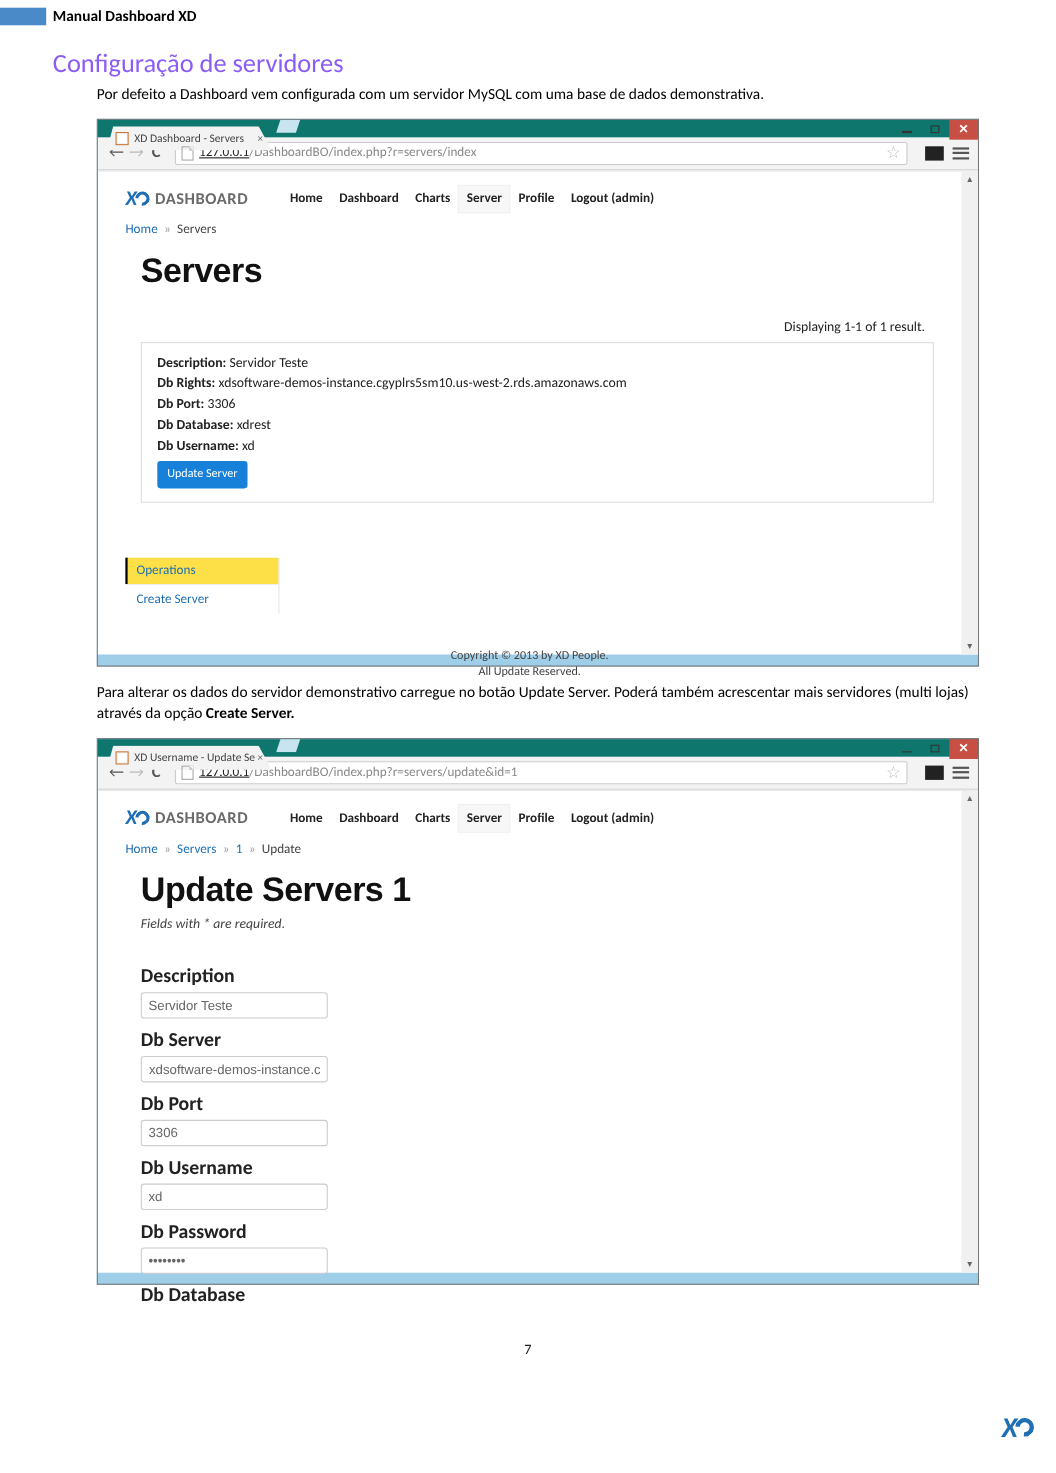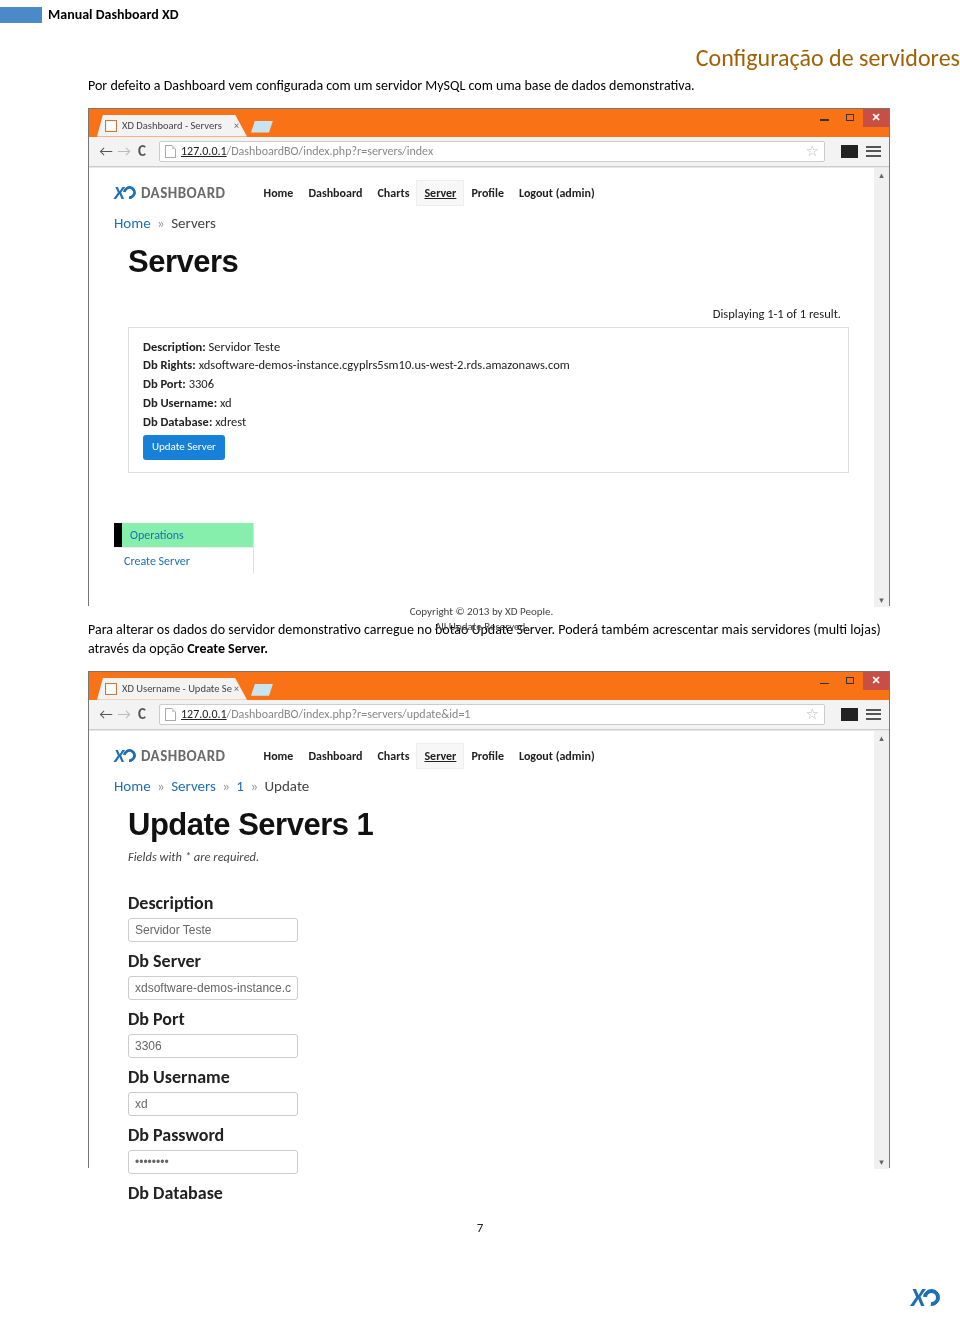--- a/index.html
+++ b/index.html
@@ -21,25 +21,24 @@
     height: 16px;
     background: #4a8ac9;
     margin-right: 6px;
   }
   .doc-header-title {
     font-weight: bold;
     font-size: 14px;
     color: #000;
   }
   .section-title {
-    color: #a16207;
+    color: #8b5cf6;
     font-size: 24px;
     font-weight: 400;
     margin: 18px 0 4px 48px;
-    text-align: right;
   }
   .body-text {
     font-size: 14px;
     color: #000;
     margin: 0 70px 12px 88px;
     line-height: 1.4;
   }
   .body-text b { font-weight: bold; }
 
   .window {
@@ -71,23 +70,23 @@
     font-size: 11px;
   }
   .wc-max .sq {
     width: 8px; height: 7px; border: 1px solid #333;
   }
   .wc-min .dash { width: 9px; height: 1.5px; background: #333; margin-top:5px;}
   .wc-close .x { font-weight: bold; }
 
   .tab-strip {
     display: flex;
-    height: 28px;
+    height: 16px;
     padding: 6px 0 0 8px;
-    background: #f97316;
+    background: #0f766e;
   }
   .browser-tab {
     background: #f3f3f3;
     height: 22px;
     min-width: 150px;
     border-top-left-radius: 4px;
     border-top-right-radius: 4px;
     display: flex;
     align-items: center;
     padding: 0 8px;
@@ -199,24 +198,24 @@
     width:13px; height:13px; border:3px solid #1f6fb5;
     border-radius:50%; border-left-color:transparent;
     margin: 0 2px 0 -2px; transform:rotate(-40deg);
   }
   .logo-text { color:#6a6a6a; margin-left:3px; }
   .app-nav {
     display:flex; gap:15px; margin-left:38px;
     font-size:12px; font-weight:600; color:#222;
   }
   .app-nav span { cursor:pointer; padding:5px 0; }
-  .app-nav span.active { background:#f7f7f7; outline:1px solid #eee; padding:5px 7px; margin:0 -7px;text-decoration:underline; }
+  .app-nav span.active { background:#f7f7f7; outline:1px solid #eee; padding:5px 7px; margin:0 -7px; }
 
   .breadcrumb {
-    font-size: 15px; color:#1f6fb5; margin:6px 0 12px 0;
+    font-size: 12px; color:#1f6fb5; margin:6px 0 12px 0;
   }
   .breadcrumb a { color:#1f6fb5; text-decoration:none; }
   .breadcrumb .sep { color:#999; margin:0 3px; }
   .breadcrumb .cur { color:#444; }
 
   .page-h1 {
     font-family: Arial, sans-serif;
     font-size: 31px;
     font-weight: 700;
     color: #111;
@@ -249,22 +248,22 @@
     cursor:pointer;
   }
 
   .side-panel {
     width: 140px;
     border-right: 1px solid #e0e0e0;
     font-size: 12px;
     margin: 0 0 20px 0;
   }
   .side-panel .hd {
-    background:#86efac;
-    border-left:8px solid #000000;
+    background:#fde047;
+    border-left:2px solid #000000;
     padding:5px 8px;
     color:#1f6fb5;
     font-weight:500;
   }
   .side-panel .item {
     padding:6px 10px;
     color:#1f6fb5;
     background:#fff;
     border-top:1px solid #eee;
     cursor:pointer;
@@ -386,22 +385,22 @@
       </div>
 
       <h1 class="page-h1">Servers</h1>
 
       <div class="result-count">Displaying 1-1 of 1 result.</div>
 
       <div class="server-card">
         <div><b>Description:</b> <span>Servidor Teste</span></div>
         <div><b>Db Rights:</b> <span>xdsoftware-demos-instance.cgyplrs5sm10.us-west-2.rds.amazonaws.com</span></div>
         <div><b>Db Port:</b> <span>3306</span></div>
+        <div><b>Db Database:</b> <span>xdrest</span></div>
         <div><b>Db Username:</b> <span>xd</span></div>
-        <div><b>Db Database:</b> <span>xdrest</span></div>
         <div class="btn-update">Update Server</div>
       </div>
 
       <div class="side-wrap">
         <div class="side-panel">
           <div class="hd">Operations</div>
           <div class="item">Create Server</div>
         </div>
       </div>
 

